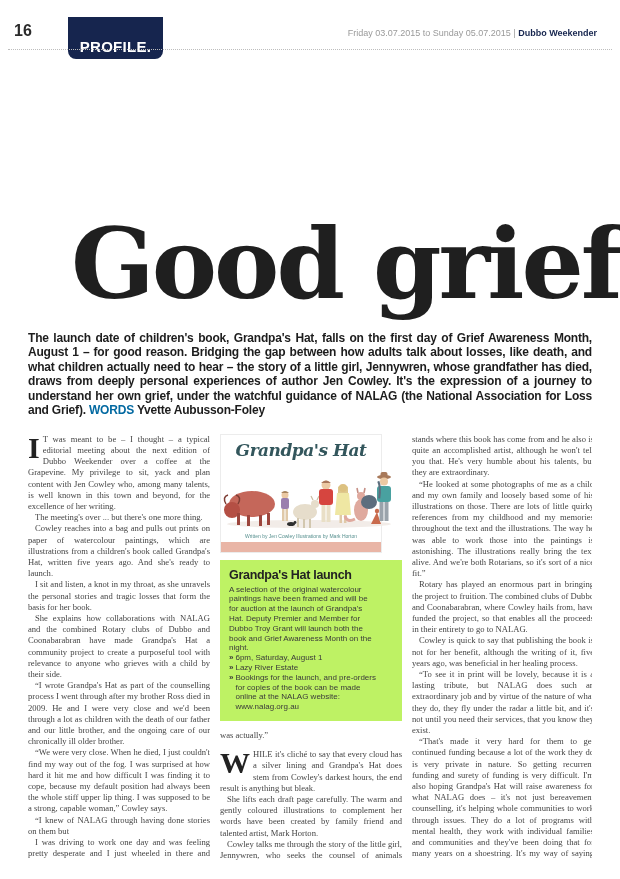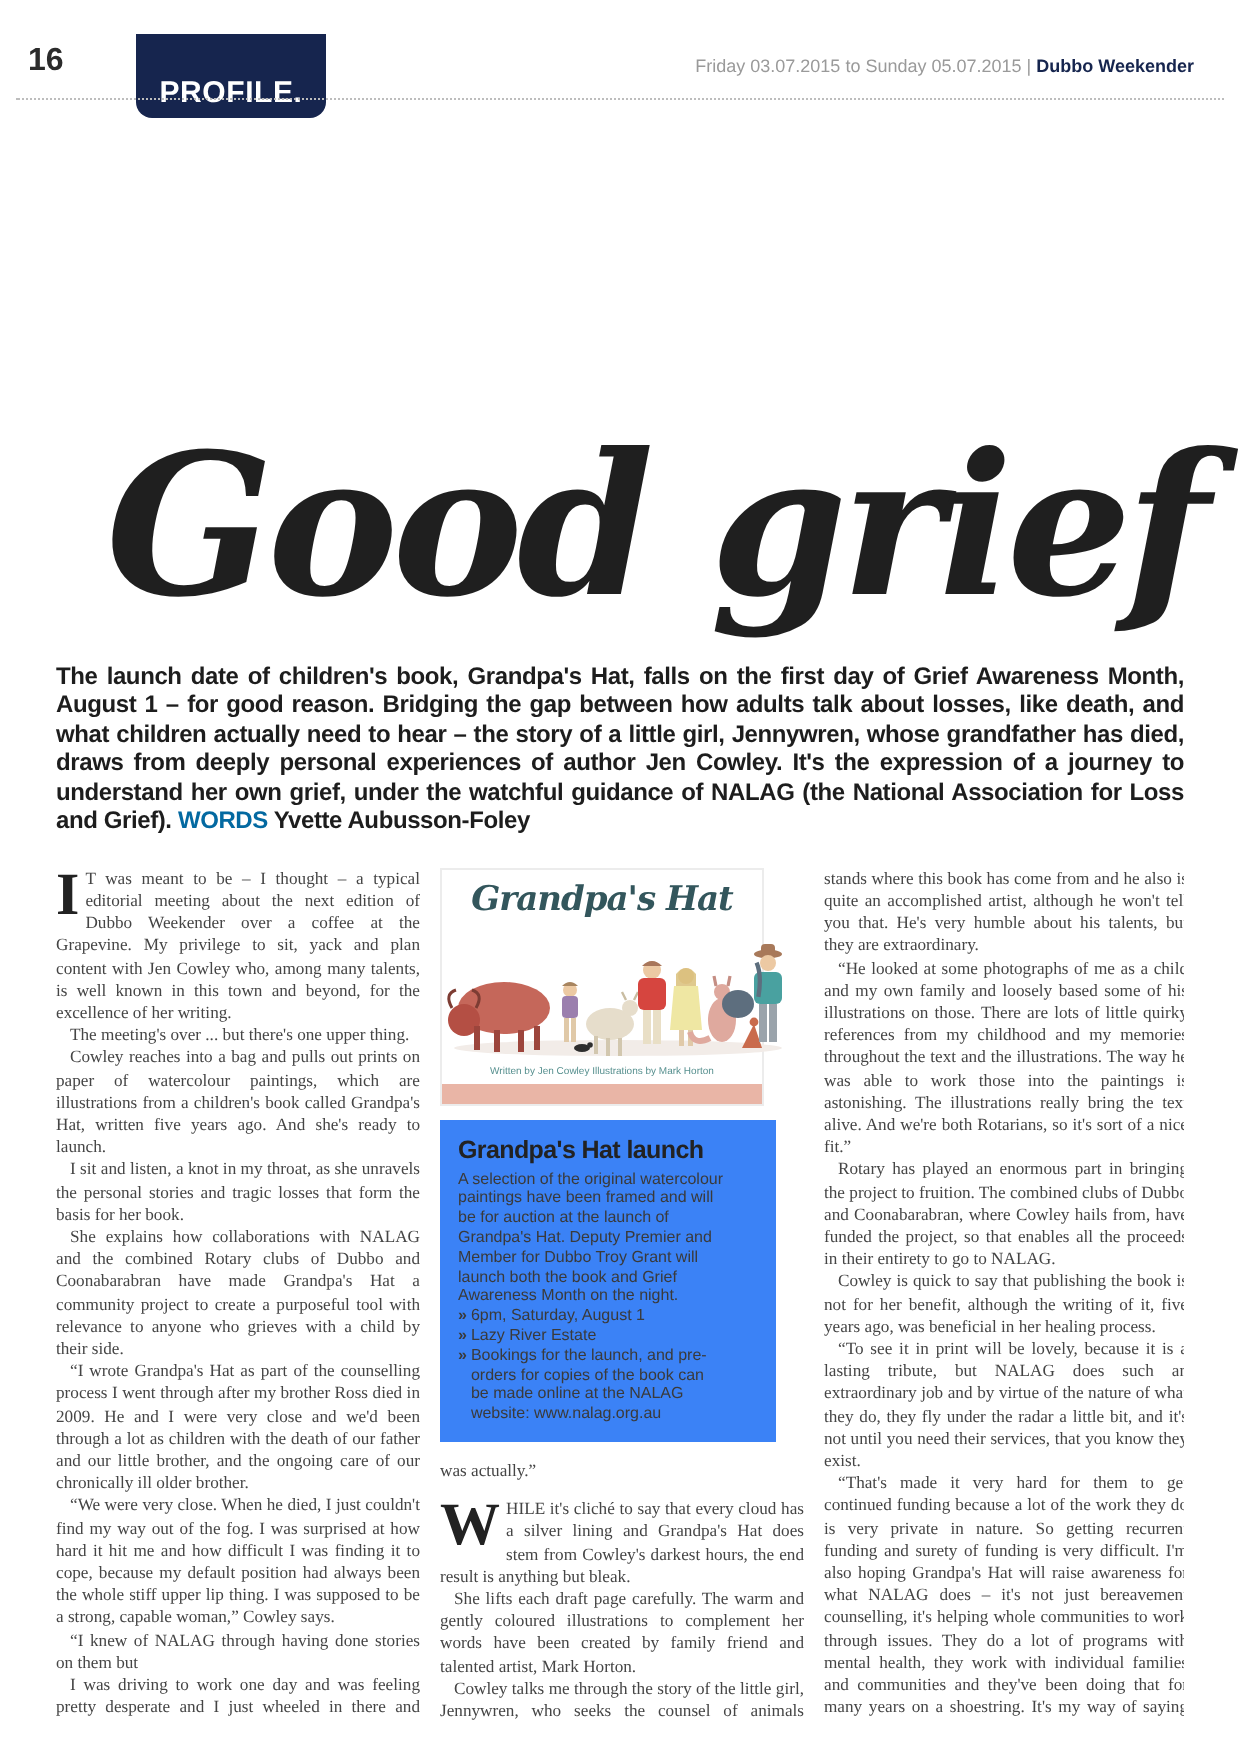--- a/index.html
+++ b/index.html
@@ -39,23 +39,23 @@
     font-size: 9px; color: #9a9a9a;
   }
   .issue-line .pub { font-weight: bold; color: #16254e; }
   .header-rule {
     position: absolute; left: 8px; right: 8px; bottom: 0;
     border-bottom: 1px dotted #bdbdbd;
   }
   
   .main-title {
     margin-top: 158px;
-    text-align: center;
+    text-align: right;
     font-family: "DejaVu Serif", serif;
-    font-style: italic; font-weight: bold;
+    font-weight: bold;
     font-size: 98px; line-height: 1.15;
     letter-spacing: -3px;
     color: #1f1f1f;
     white-space: nowrap;
     margin-left: 35px;
   }
   
   .standfirst {
     margin: 10px 28px 0 28px;
     font-family: "Liberation Sans", sans-serif;
@@ -99,21 +99,21 @@
     padding-top: 5px; letter-spacing: -0.5px;
   }
   .book-art { display: block; margin: 0 auto; }
   .book-credit {
     text-align: center; font-family: "Liberation Sans", sans-serif;
     font-size: 5px; color: #57908f; padding: 1px 0 3px 0;
   }
   .book-strip { height: 10px; background: #e9b5a6; }
   
   .launch-box {
-    width: 168px; background: #3b82f6;
+    width: 182px; background: #bef264;
     padding: 8px 25px 9px 9px;
     margin-bottom: 9px;
   }
   .launch-title {
     font-family: "Liberation Sans", sans-serif;
     font-weight: bold; font-size: 12.5px; letter-spacing: -0.3px;
     color: #222; margin-bottom: 3px;
   }
   .launch-body, .launch-bullet {
     font-family: "Liberation Sans", sans-serif;
@@ -141,21 +141,21 @@
   </div>
 
   <div class="main-title">Good grief</div>
 
   <p class="standfirst"><span>The launch date of children's book, Grandpa's Hat, falls on the first day of Grief Awareness Month, August 1 – for good reason. Bridging the gap between how adults talk about losses, like death, and what children actually need to hear – the story of a little girl, Jennywren, whose grandfather has died, draws from deeply personal experiences of author Jen Cowley. It's the expression of a journey to understand her own grief, under the watchful guidance of NALAG (the National Association for Loss and Grief).</span> <span class="words">WORDS</span> <span>Yvette Aubusson-Foley</span></p>
 
   <div class="columns">
 
     <div class="col">
       <p class="np"><span class="dc">I</span><span>T was meant to be – I thought – a typical editorial meeting about the next edition of Dubbo Weekender over a coffee at the Grapevine. My privilege to sit, yack and plan content with Jen Cowley who, among many talents, is well known in this town and beyond, for the excellence of her writing.</span></p>
-      <p>The meeting's over ... but there's one upper thing.</p>
+      <p>The meeting's over ... but there's one more thing.</p>
       <p>Cowley reaches into a bag and pulls out prints on paper of watercolour paintings, which are illustrations from a children's book called Grandpa's Hat, written five years ago. And she's ready to launch.</p>
       <p>I sit and listen, a knot in my throat, as she unravels the personal stories and tragic losses that form the basis for her book.</p>
       <p>She explains how collaborations with NALAG and the combined Rotary clubs of Dubbo and Coonabarabran have made Grandpa's Hat a community project to create a purposeful tool with relevance to anyone who grieves with a child by their side.</p>
       <p>“I wrote Grandpa's Hat as part of the counselling process I went through after my brother Ross died in 2009. He and I were very close and we'd been through a lot as children with the death of our father and our little brother, and the ongoing care of our chronically ill older brother.</p>
       <p>“We were very close. When he died, I just couldn't find my way out of the fog. I was surprised at how hard it hit me and how difficult I was finding it to cope, because my default position had always been the whole stiff upper lip thing. I was supposed to be a strong, capable woman,” Cowley says.</p>
       <p>“I knew of NALAG through having done stories on them but</p>
       <p>I was driving to work one day and was feeling pretty desperate and I just wheeled in there and poured myself through the door.</p>
 
     </div>
 

